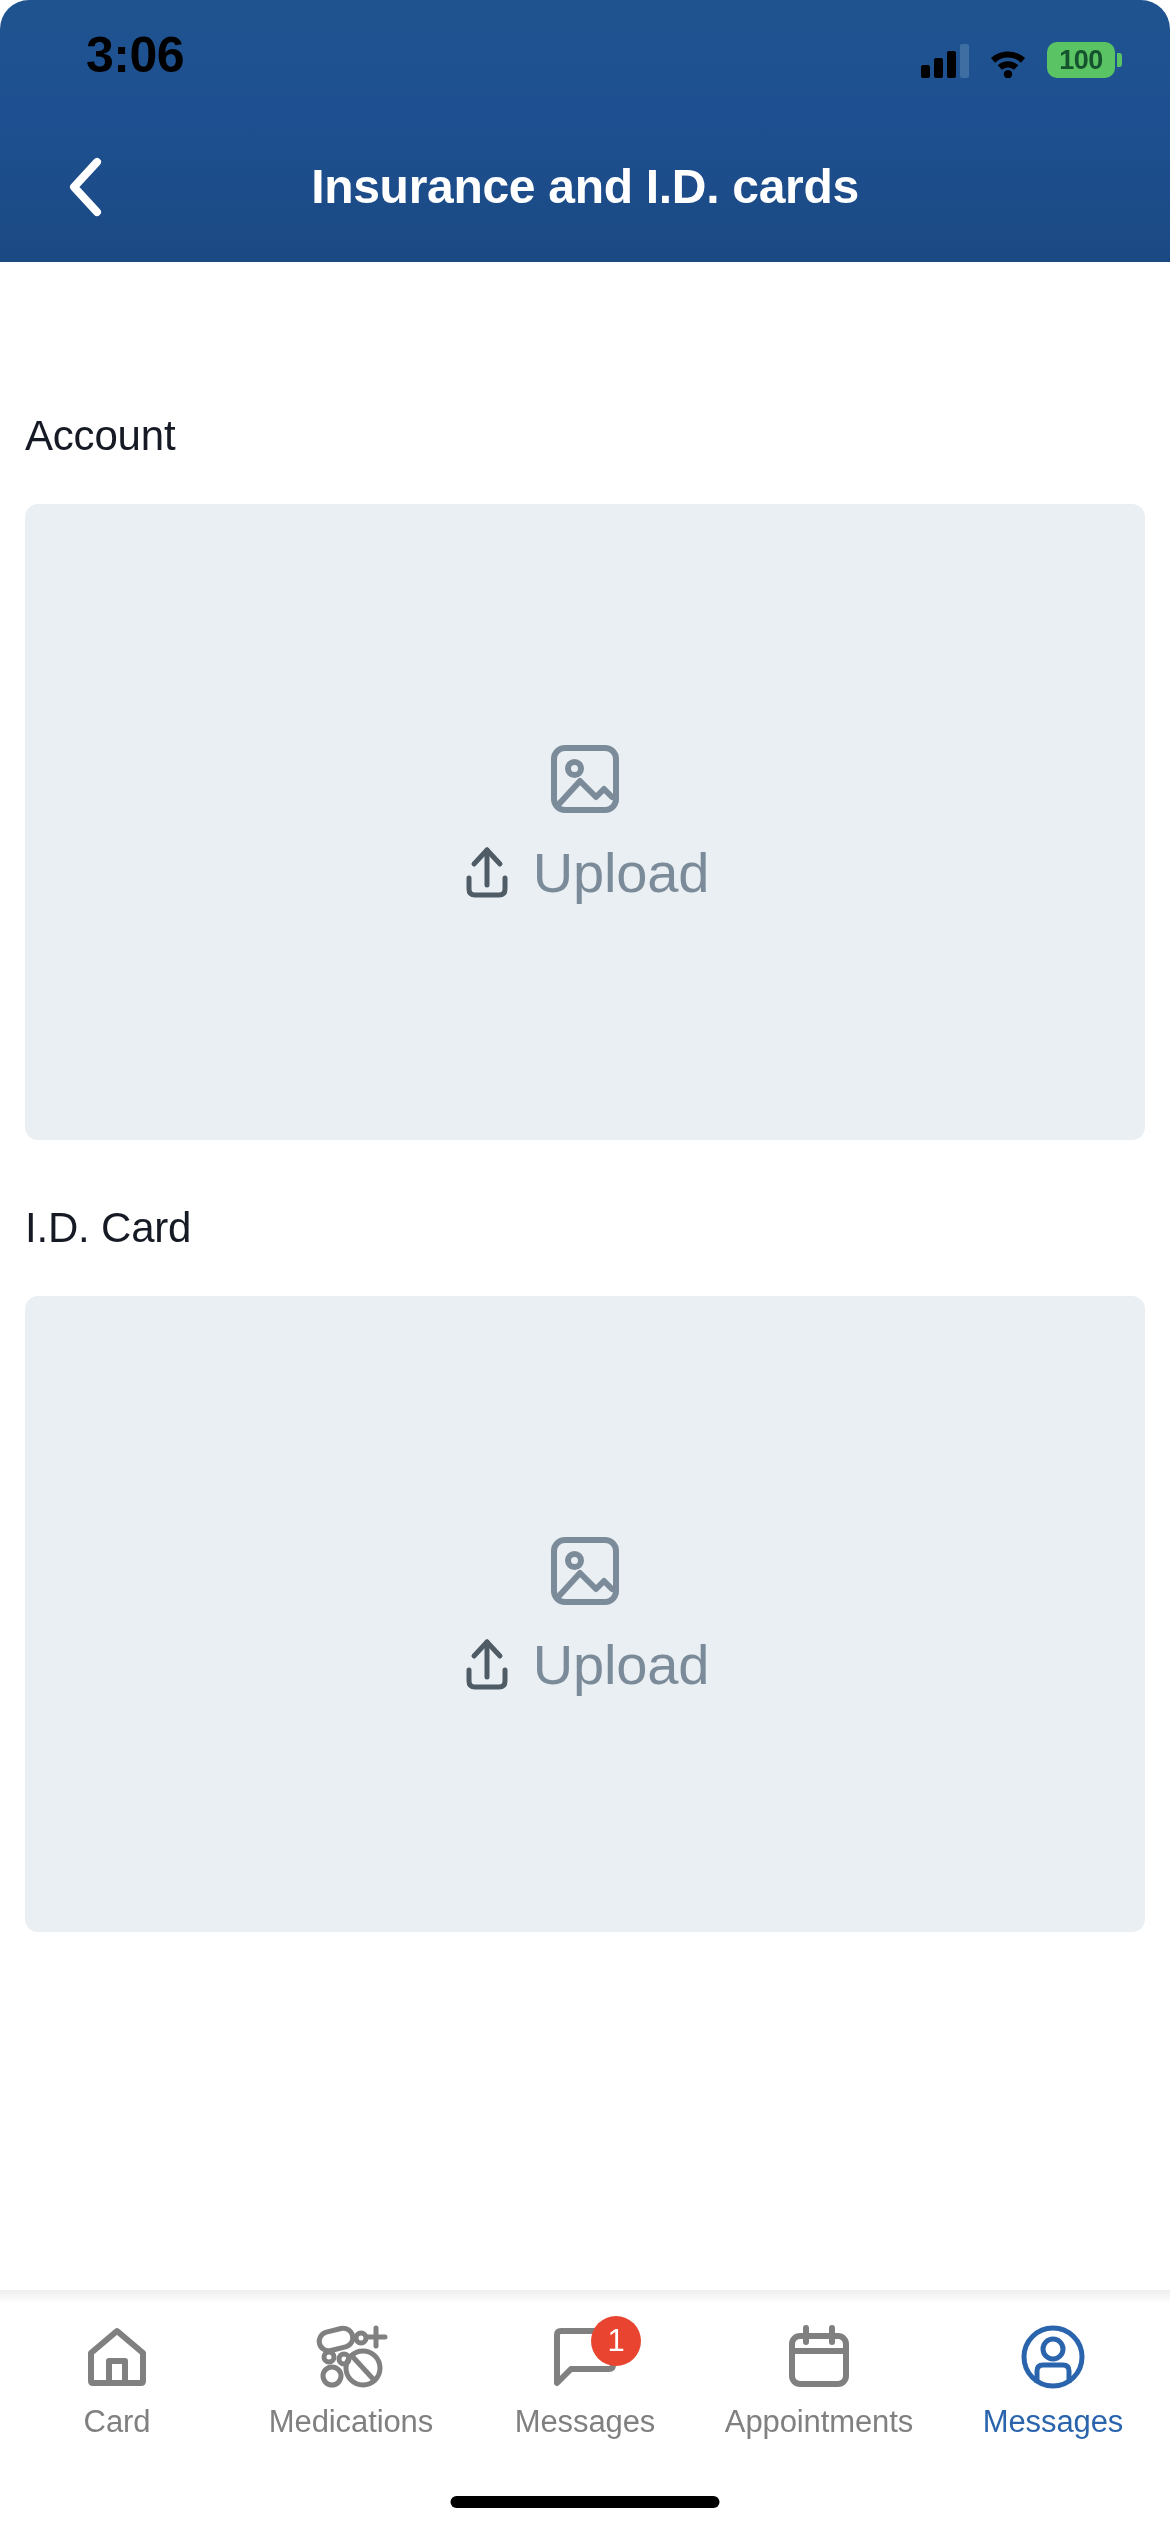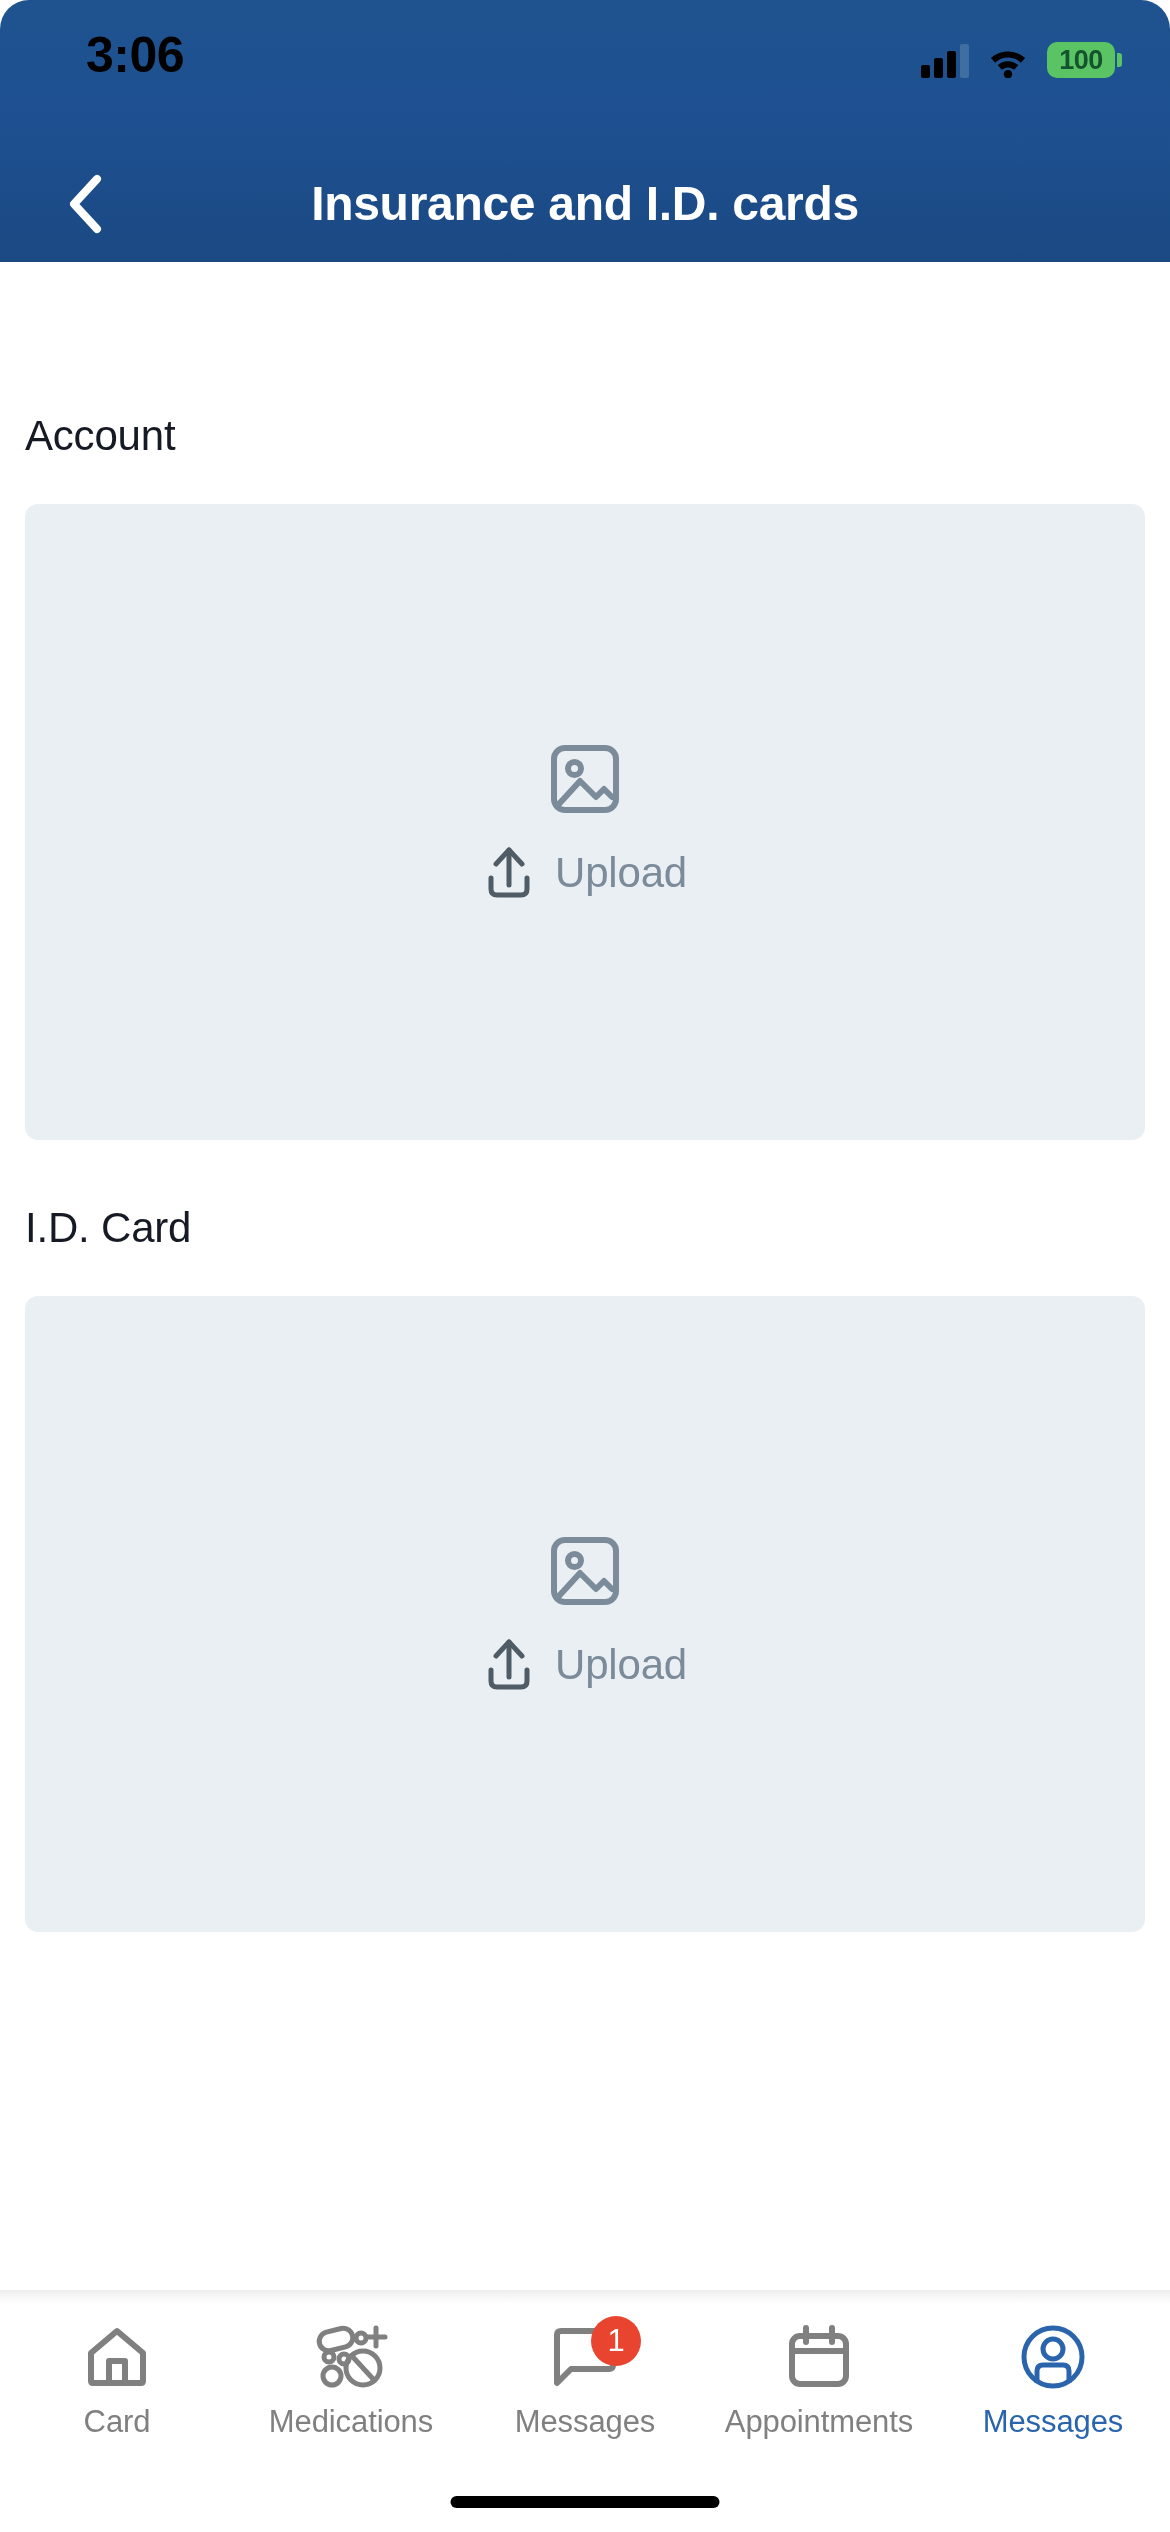--- a/index.html
+++ b/index.html
@@ -52,21 +52,21 @@
     font-size:27px; font-weight:700; color:#14532d; line-height:30px;
     letter-spacing:-0.5px;
   }
   .battery:after {
     content:""; position:absolute; right:-7px; top:11px;
     width:5px; height:14px; background:#5ac464;
     border-radius:0 3px 3px 0;
   }
 
   .navbar {
-    position:absolute; left:0; top:127px; width:1170px; height:152px;
+    position:absolute; left:0; top:110px; width:1170px; height:152px;
   }
   .back-btn {
     position:absolute; left:42px; top:38px; width:86px; height:78px;
     display:flex; align-items:center; justify-content:center;
   }
   .nav-title {
     position:absolute; left:0; top:0; width:1170px; height:152px;
     display:flex; align-items:center; justify-content:center;
     font-size:48px; font-weight:600; color:#ffffff;
     letter-spacing:-0.3px;
@@ -82,21 +82,21 @@
   }
   .upload-card {
     margin:0 25px; height:636px;
     background:#eaeff3; border-radius:13px;
     display:flex; flex-direction:column; align-items:center; justify-content:center;
   }
   .upload-inner { display:flex; flex-direction:column; align-items:center; }
   .img-ph { margin-bottom:26px; }
   .upload-row { display:flex; align-items:center; gap:20px; }
   .upload-text {
-    font-size:42px; color:#7b8b99; letter-spacing:-0.2px; line-height:48px;
+    font-size:56px; color:#7b8b99; letter-spacing:-0.2px; line-height:48px;
   }
 
   
   .tabbar {
     position:absolute; left:0; bottom:0; width:1170px; height:242px;
     background:#ffffff;
   }
   .tabbar-shadow {
     position:absolute; left:0; top:0; width:1170px; height:14px;
     background:linear-gradient(180deg, rgba(0,0,0,0.065) 0%, rgba(0,0,0,0) 100%);

